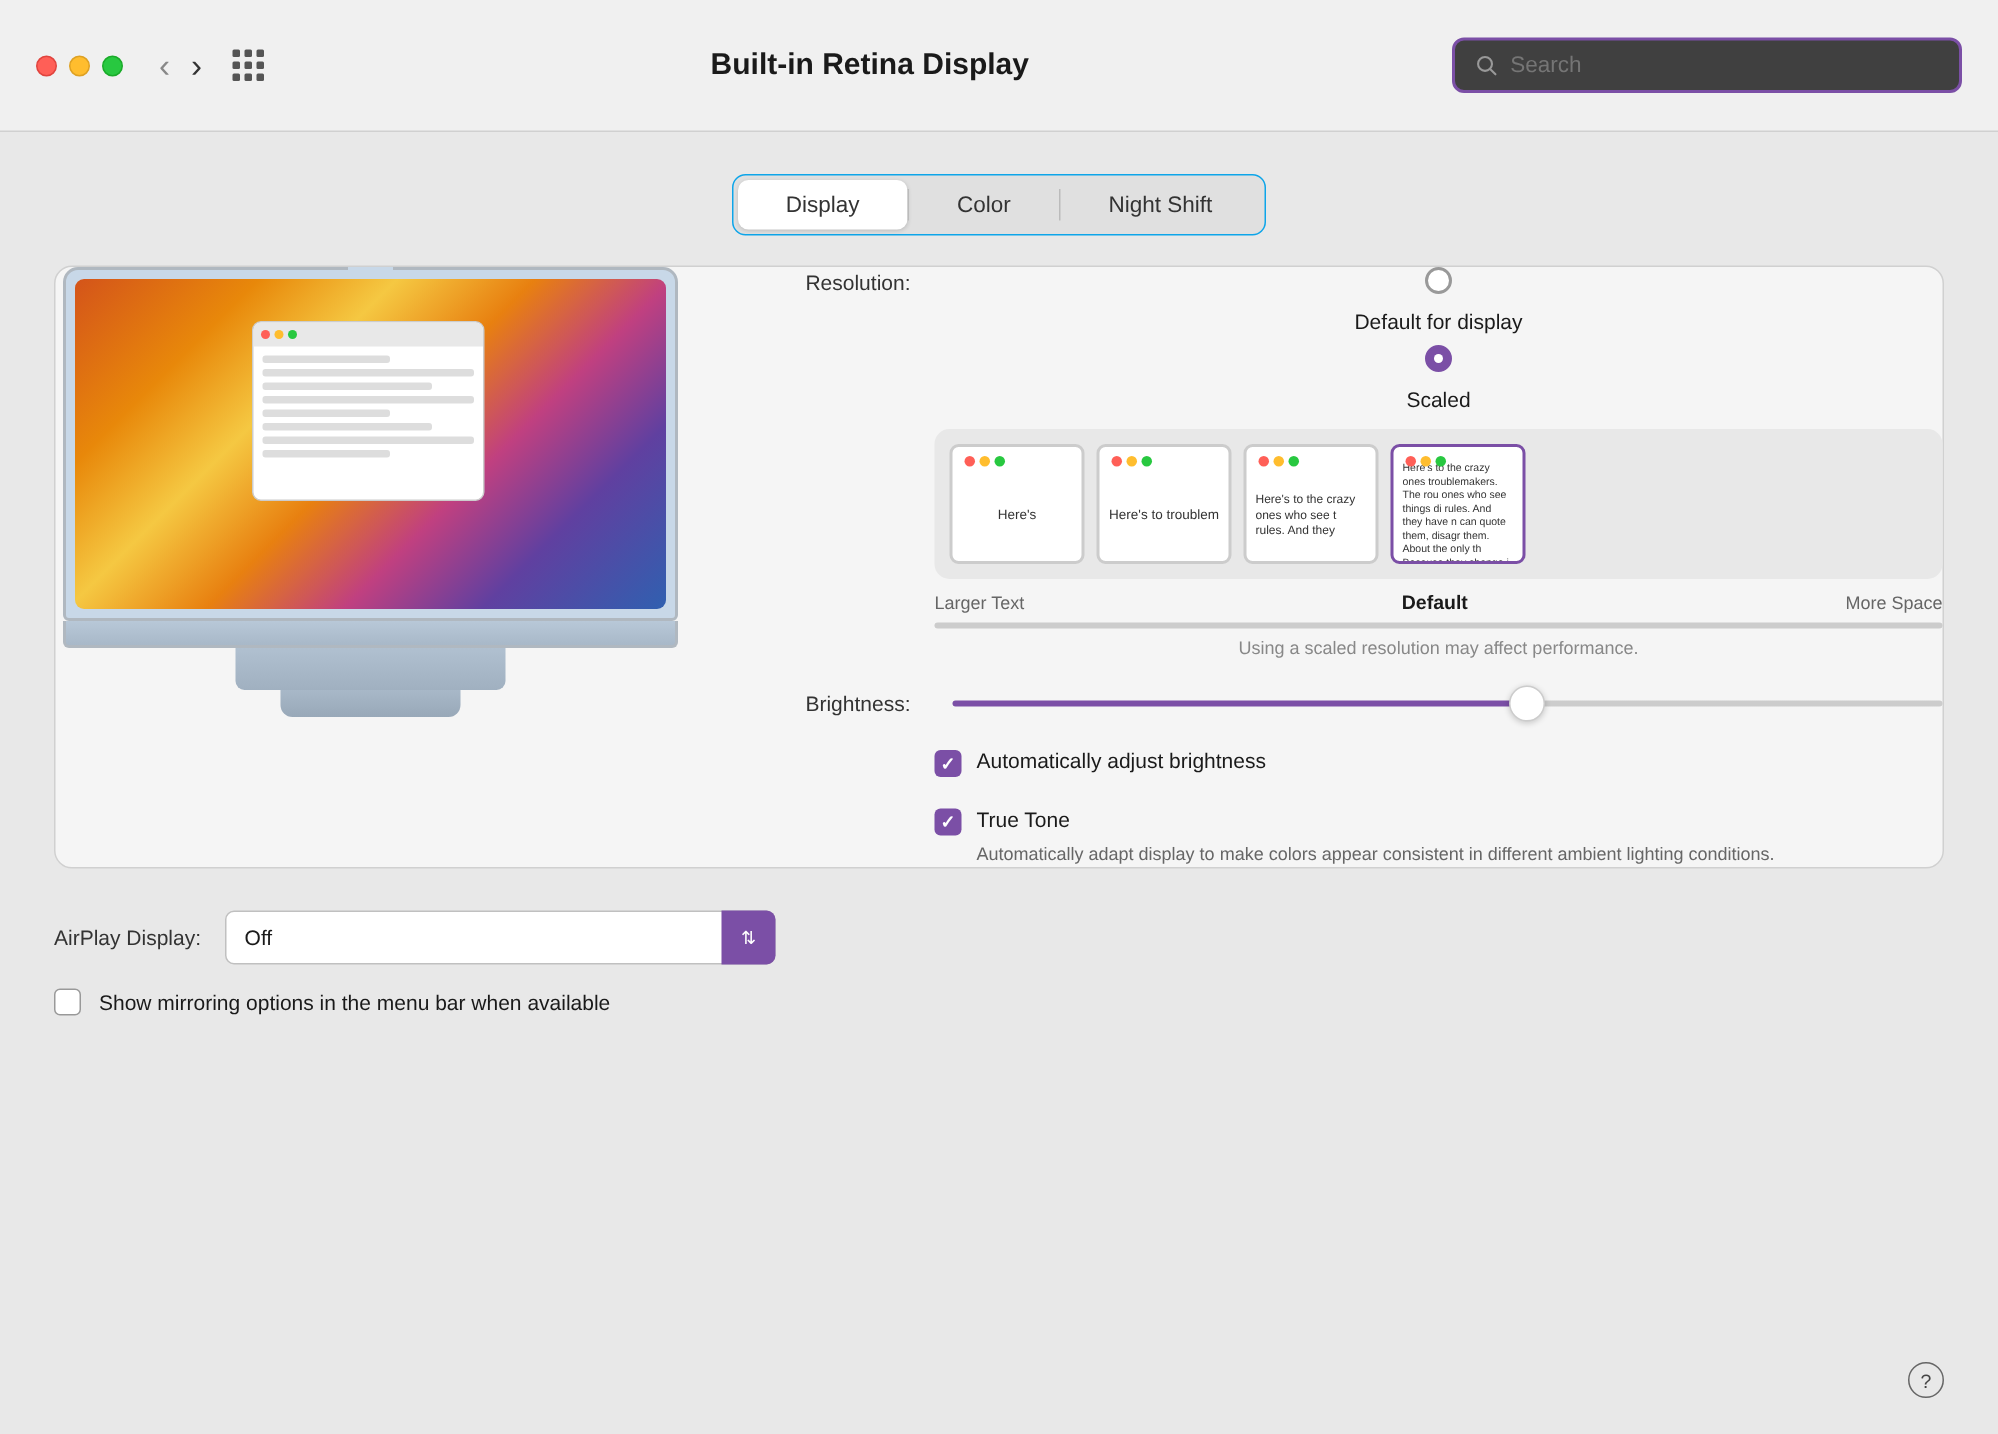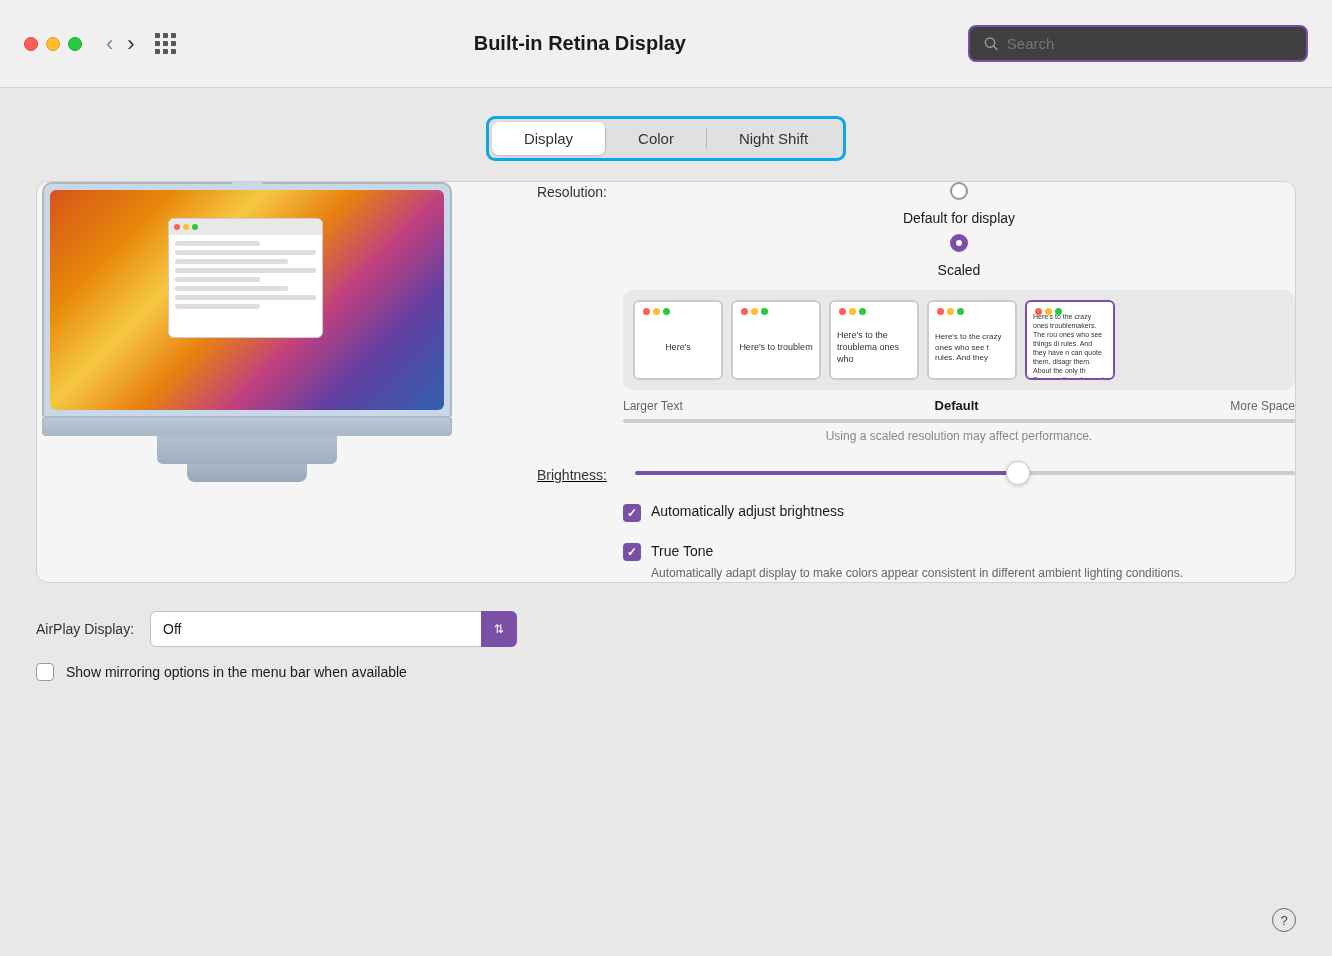--- a/index.html
+++ b/index.html
@@ -100,21 +100,21 @@
     
     .tabs-container {
       display: flex;
       justify-content: center;
     }
     .tabs {
       display: flex;
       background: #e0e0e0;
       border-radius: 9px;
       padding: 3px;
-      border: 3px solid #0ea5e9;
+      border: 1px solid #0ea5e9;
     }
     .tab {
       padding: 8px 32px;
       border-radius: 7px;
       font-size: 15px;
       font-weight: 400;
       color: #333;
       cursor: pointer;
       border: none;
       background: none;
@@ -365,23 +365,22 @@
     }
     .scale-hint {
       font-size: 12px;
       color: #888;
       text-align: center;
     }
 
     
     .brightness-row {
       display: flex;
-      align-items: flex-end;
+      align-items: center;
       gap: 28px;
-      text-decoration: underline;
     }
     .brightness-label {
       font-size: 14px;
       font-weight: 500;
       color: #333;
       min-width: 110px;
       text-align: right;
       flex-shrink: 0;
     }
     .brightness-slider-container {
@@ -650,28 +649,20 @@
 
             <div class="res-thumb">
               <div class="res-thumb-dots">
                 <div class="res-dot res-dot-r"></div>
                 <div class="res-dot res-dot-y"></div>
                 <div class="res-dot res-dot-g"></div>
               </div>
               <div class="res-thumb-text">Here's to troublem</div>
             </div>
 
-            <div class="res-thumb">
-              <div class="res-thumb-dots">
-                <div class="res-dot res-dot-r"></div>
-                <div class="res-dot res-dot-y"></div>
-                <div class="res-dot res-dot-g"></div>
-              </div>
-              <div class="res-thumb-text">Here's to the troublema ones who</div>
-            </div>
 
             <div class="res-thumb">
               <div class="res-thumb-dots">
                 <div class="res-dot res-dot-r"></div>
                 <div class="res-dot res-dot-y"></div>
                 <div class="res-dot res-dot-g"></div>
               </div>
               <div class="res-thumb-text" style="font-size:8px;">Here's to the crazy ones who see t rules. And they</div>
             </div>
 

